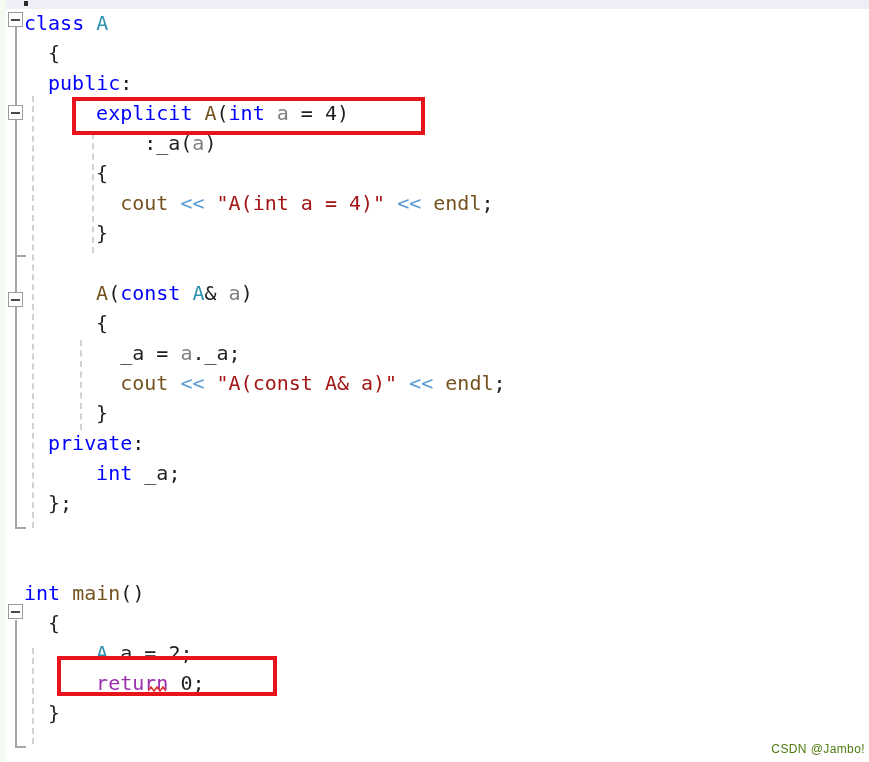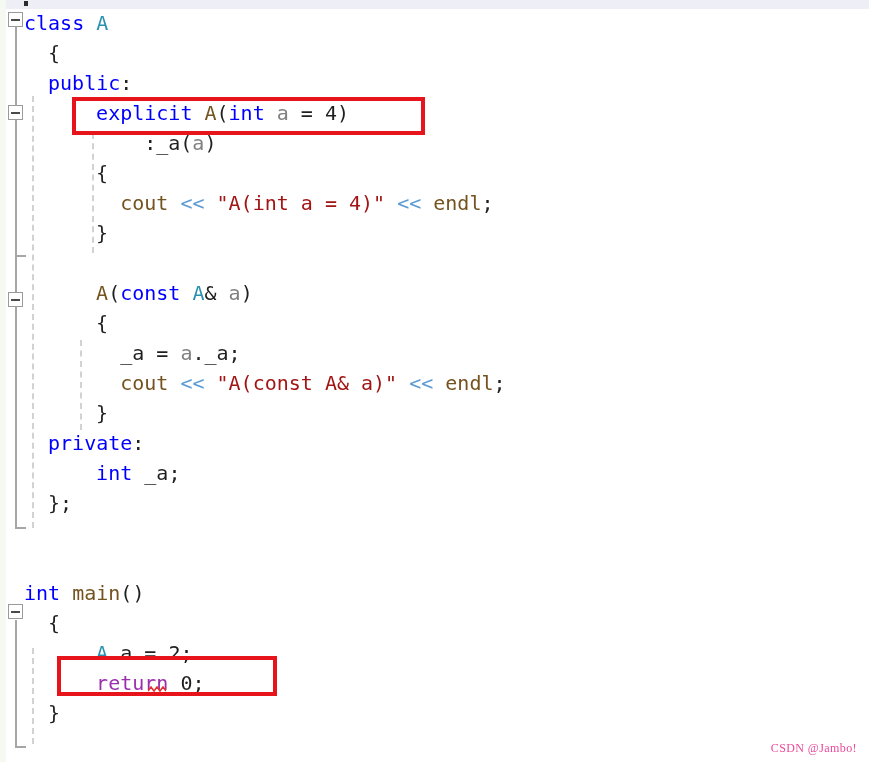--- a/index.html
+++ b/index.html
@@ -114,25 +114,25 @@
   .squiggle {
     position: absolute;
     height: 6px;
     overflow: hidden;
   }
   .squiggle svg { display: block; }
 
   
   .watermark {
     position: absolute;
-    right: 12px;
+    right: 4px;
     bottom: 6px;
-    font-family: Liberation Serif, serif;
+    font-family: Liberation Sans, sans-serif;
     font-size: 12px;
-    color: #ec4899;
+    color: #4d7c0f;
     letter-spacing: 0.4px;
   }
 </style>
 </head>
 <body>
 
 <div id="editor">
 
   <div class="edge-strip"></div>
   <div class="top-band"></div>

